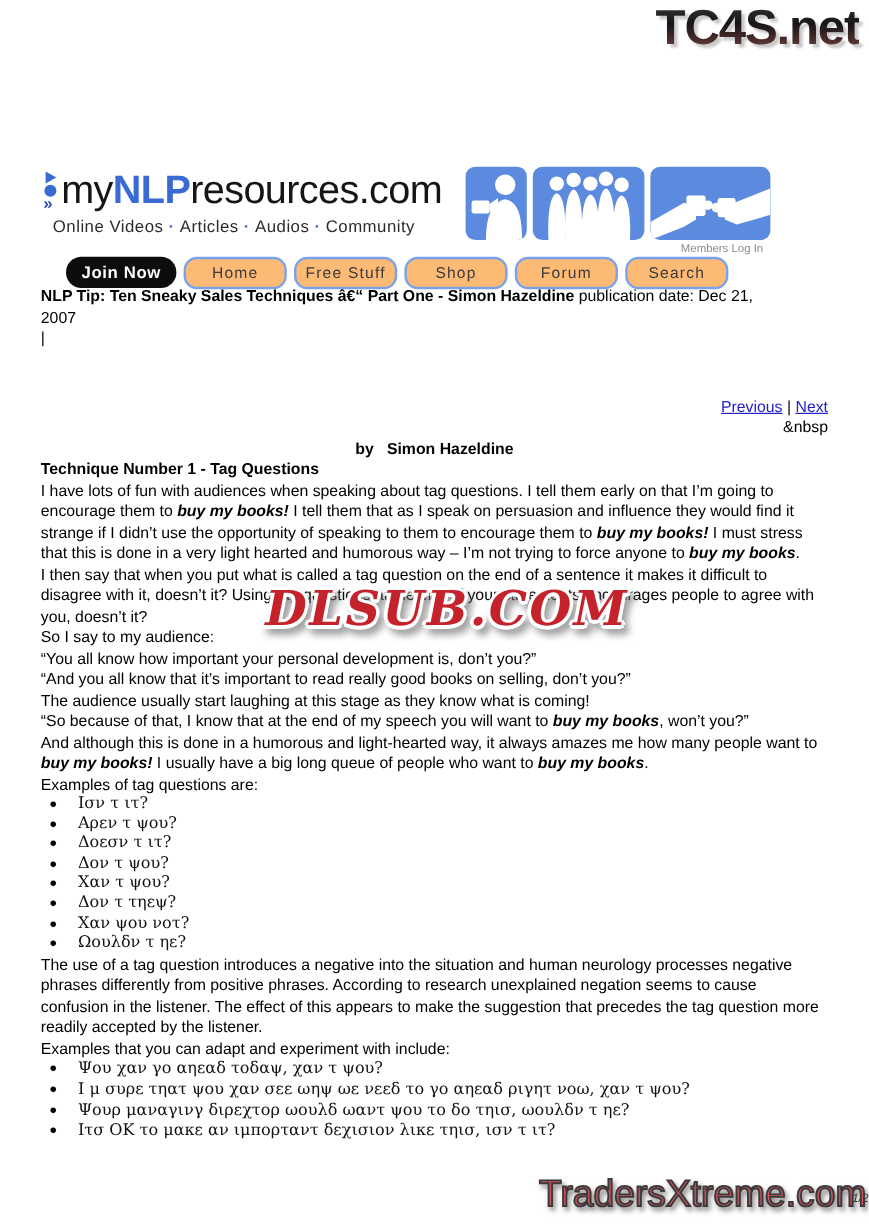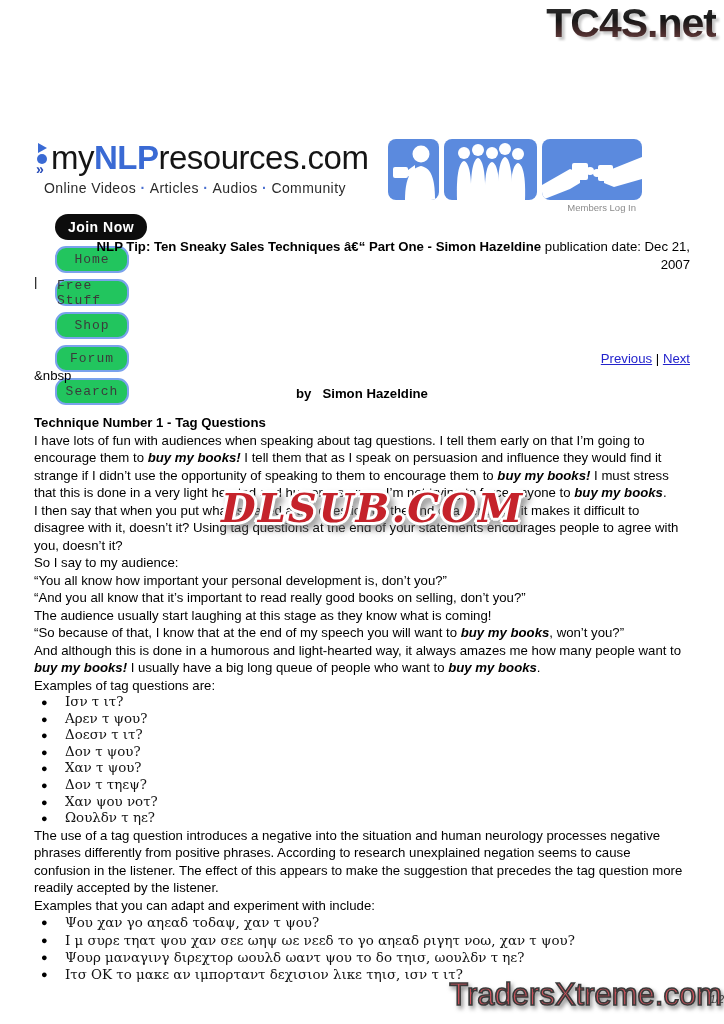--- a/index.html
+++ b/index.html
@@ -31,43 +31,43 @@
   .logo-text .nlp { color:#3a6ad4; font-weight:bold; }
   .logo-tagline { margin-top:3px; font-size:14px; color:#2b2b2b; letter-spacing:0.4px; margin-left:8px; }
   .logo-tagline .sep { color:#4a6fd0; font-weight:bold; }
 
   
   .boxes { position:absolute; top:139px; left:388px; display:flex; gap:5px; }
   .bluebox { background:#5b8ade; border-radius:8px; height:61px; display:flex; align-items:flex-end; justify-content:center; overflow:hidden; }
   .members { position:absolute; top:202px; left:548px; width:88px; text-align:right; font-size:9.5px; color:#8b8b8b; }
 
   
-  .nav { position:absolute; top:214px; left:55px; display:flex; gap:6px; z-index:1;flex-direction:column; }
+  .nav { position:absolute; top:214px; left:55px; display:flex; gap:6px; z-index:1; }
   .nav .pill {
     width:92px; height:26px; border-radius:13px; background:#0d0d0d; color:#fff;
     font-size:14px; font-weight:bold; letter-spacing:0.5px;
     display:flex; align-items:center; justify-content:center; cursor:pointer;
   }
   .nav .tab {
-    width:74px; height:27px; border:2px solid #7aa2ec; border-radius:11px; background:#22c55e;
+    width:86px; height:27px; border:2px solid #7aa2ec; border-radius:11px; background:#fdba74;
     color:#3b3b3b; font-size:13px; letter-spacing:1px;
-    display:flex; align-items:center; justify-content:center; cursor:pointer;font-family:Liberation Mono, monospace;
+    display:flex; align-items:center; justify-content:center; cursor:pointer;
   }
 
   
   .content { position:absolute; top:238px; left:34px; width:656px; font-size:13.2px; line-height:17.5px; z-index:2; }
-  .title-block { text-align:right; }
+  .title-block { }
   .title-block .t { font-weight:bold; }
   .pipe-line { text-align:left; }
   .author-line { margin-bottom:0; }
-  .navlinks { margin-top:59px; text-align:right; }
+  .navlinks { margin-top:39px; text-align:right; }
   .navlinks a { color:#2323cc; text-decoration:underline; cursor:pointer; }
-  .nbsp-line { text-align:left; }
+  .nbsp-line { text-align:right; }
   .byline { text-align:center; font-weight:bold; white-space:pre; }
-  .heading { font-weight:bold;margin-top:12px; }
+  .heading { font-weight:bold; }
   .para { margin:0; }
   .it { font-style:italic;font-weight:bold; }
   ul.glist { list-style:none; margin:0; padding:0; }
   ul.glist li { display:flex; line-height:16.6px; padding:0; }
   ul.glist.l2 li { line-height:17.3px; }
   ul.glist .bul { width:31px; padding-left:7px; font-size:11px; line-height:inherit; }
   ul.glist .gtxt { font-family:"DejaVu Serif", serif; font-size:13.4px; color:#111; }
 
   
   .dlsub {

